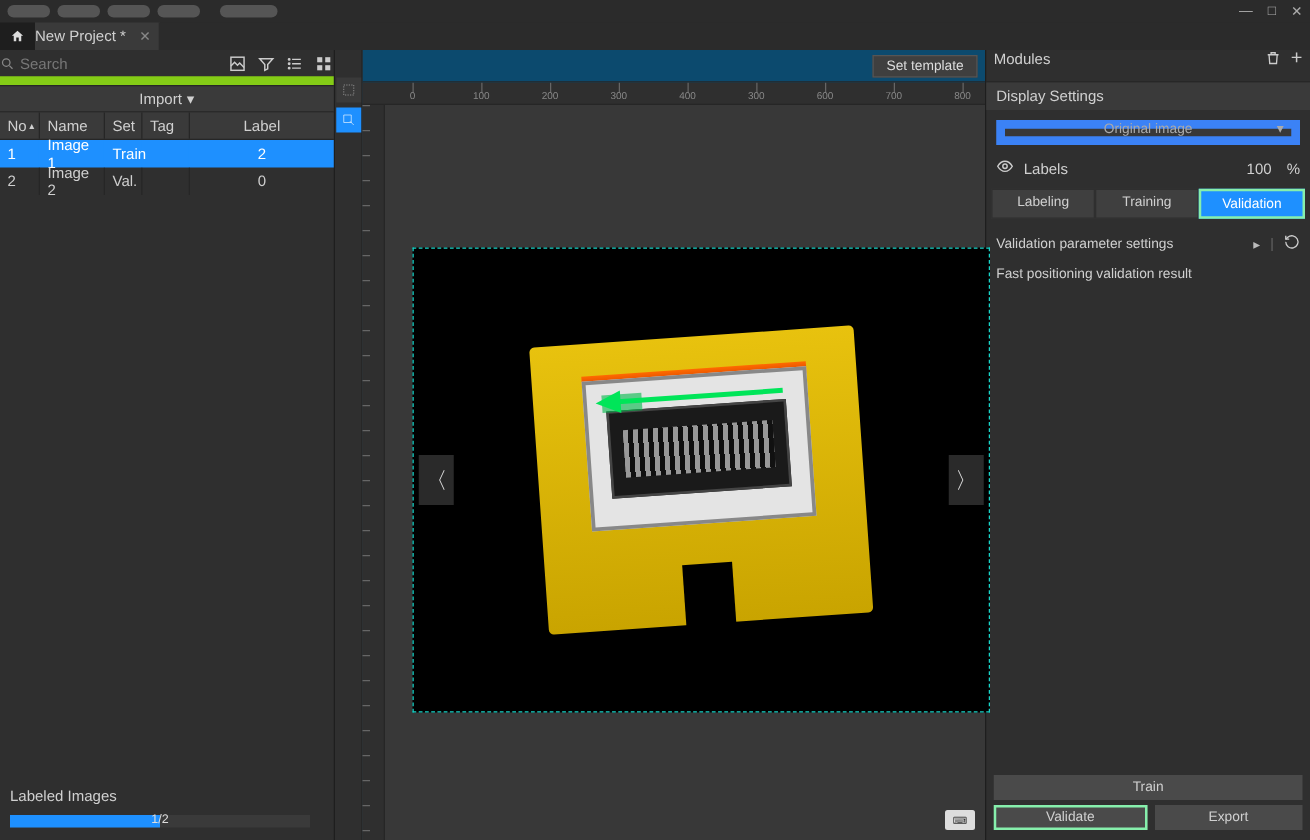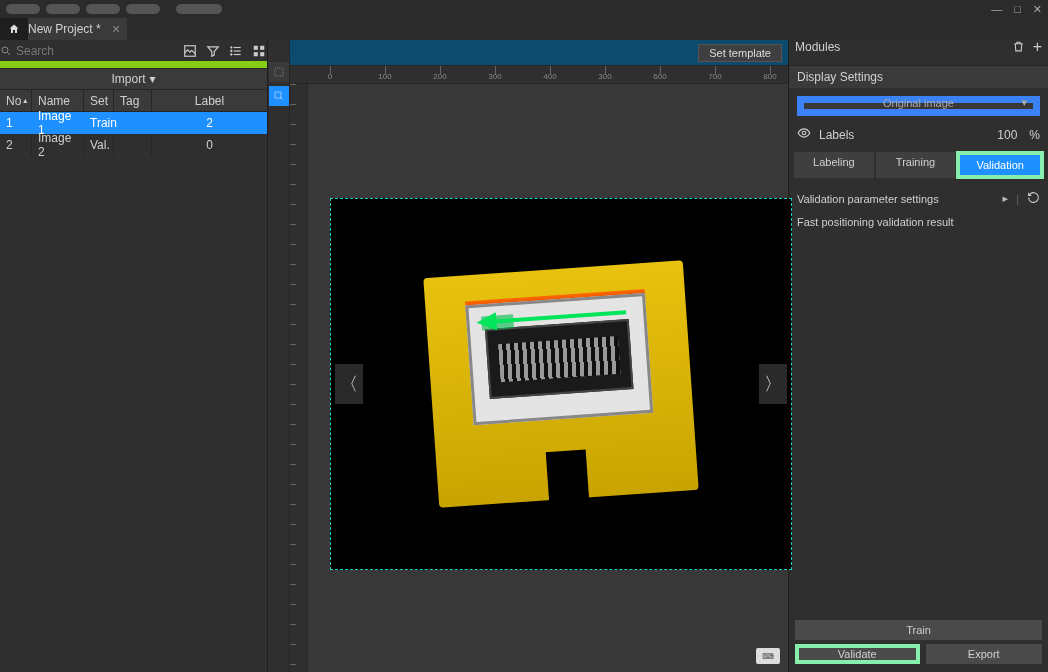--- a/index.html
+++ b/index.html
@@ -55,21 +55,21 @@
   .node-stub { position: absolute; left: 50%; transform: translateX(-50%); width: 8px; height: 8px; background: #888; }
   .stub-top { top: -12px; } .stub-bot { bottom: -12px; }
   .module-btn { background: #1e90ff; color: #fff; border: none; padding: 5px 14px; border-radius: 3px; font-size: 12px; }
   .section-h { background: #3a3a3a; padding: 4px 8px; font-size: 12px; }
   .dropdown { margin: 8px; height: 20px; background: #383838; border: 7px solid #3b82f6; display: flex; align-items: flex-end; justify-content: center; color: #aaa; font-size: 11px; position: relative; }
   .dropdown .caret { position: absolute; right: 6px; }
   .labels-row { display: flex; align-items: center; padding: 2px 8px 8px 8px; gap: 8px; }
   .eye { width: 14px; }
   .tab3 { flex: 1; text-align: center; padding: 4px 0; background: #3f3f3f; font-size: 11px; border: 1px solid #2f2f2f; cursor: pointer; }
   .tab3.active { background: #1e90ff; color: #fff; }
-  .highlight-box { border: 4px solid #86efac; }
+  .highlight-box { border: 2px solid #86efac; }
   .param-row { display: flex; align-items: center; justify-content: space-between; padding: 6px 8px; font-size: 11px; }
   .param-icons { display: flex; gap: 8px; color: #bbb; align-items: center; }
   .result-row { padding: 4px 8px; font-size: 11px; }
   .rp-footer { margin-top: auto; padding: 4px 6px 8px 6px; display: flex; flex-direction: column; gap: 4px; }
   .wide-btn { height: 20px; background: #4a4a4a; display: flex; align-items: center; justify-content: center; font-size: 11px; cursor: pointer; }
   .two-btn { display: flex; gap: 6px; }
   .two-btn .wide-btn { flex: 1; }
   
   .fake-img { position: absolute; left: 50%; top: 50%; transform: translate(-50%,-50%) rotate(-4deg); }
   .yellow-block { width: 260px; height: 230px; background: linear-gradient(#e8c20e,#c9a400); position: relative; border-radius: 4px; }
@@ -177,20 +177,27 @@
         <div class="col-set">Train</div>
         <div class="col-tag"></div>
         <div class="col-label">2</div>
       </div>
       <div class="trow">
         <div class="col-no">2</div>
         <div class="col-name">Image 2</div>
         <div class="col-set">Val.</div>
         <div class="col-tag"></div>
         <div class="col-label">0</div>
+      </div>
+    </div>
+    <div class="left-footer">
+      <div>Labeled Images</div>
+      <div class="progress-bar">
+        <div class="progress-fill" style="width:50%"></div>
+        <div class="progress-text">1/2</div>
       </div>
     </div>
   </div>
 
   <div class="center-panel">
     <div class="toolstrip">
       <div class="tool">
           <svg width="12" height="12" viewBox="0 0 24 24" fill="#bbb">
             <rect x="4" y="4" width="16" height="16" fill="none" stroke="#bbb" stroke-dasharray="2"></rect>
           </svg>

